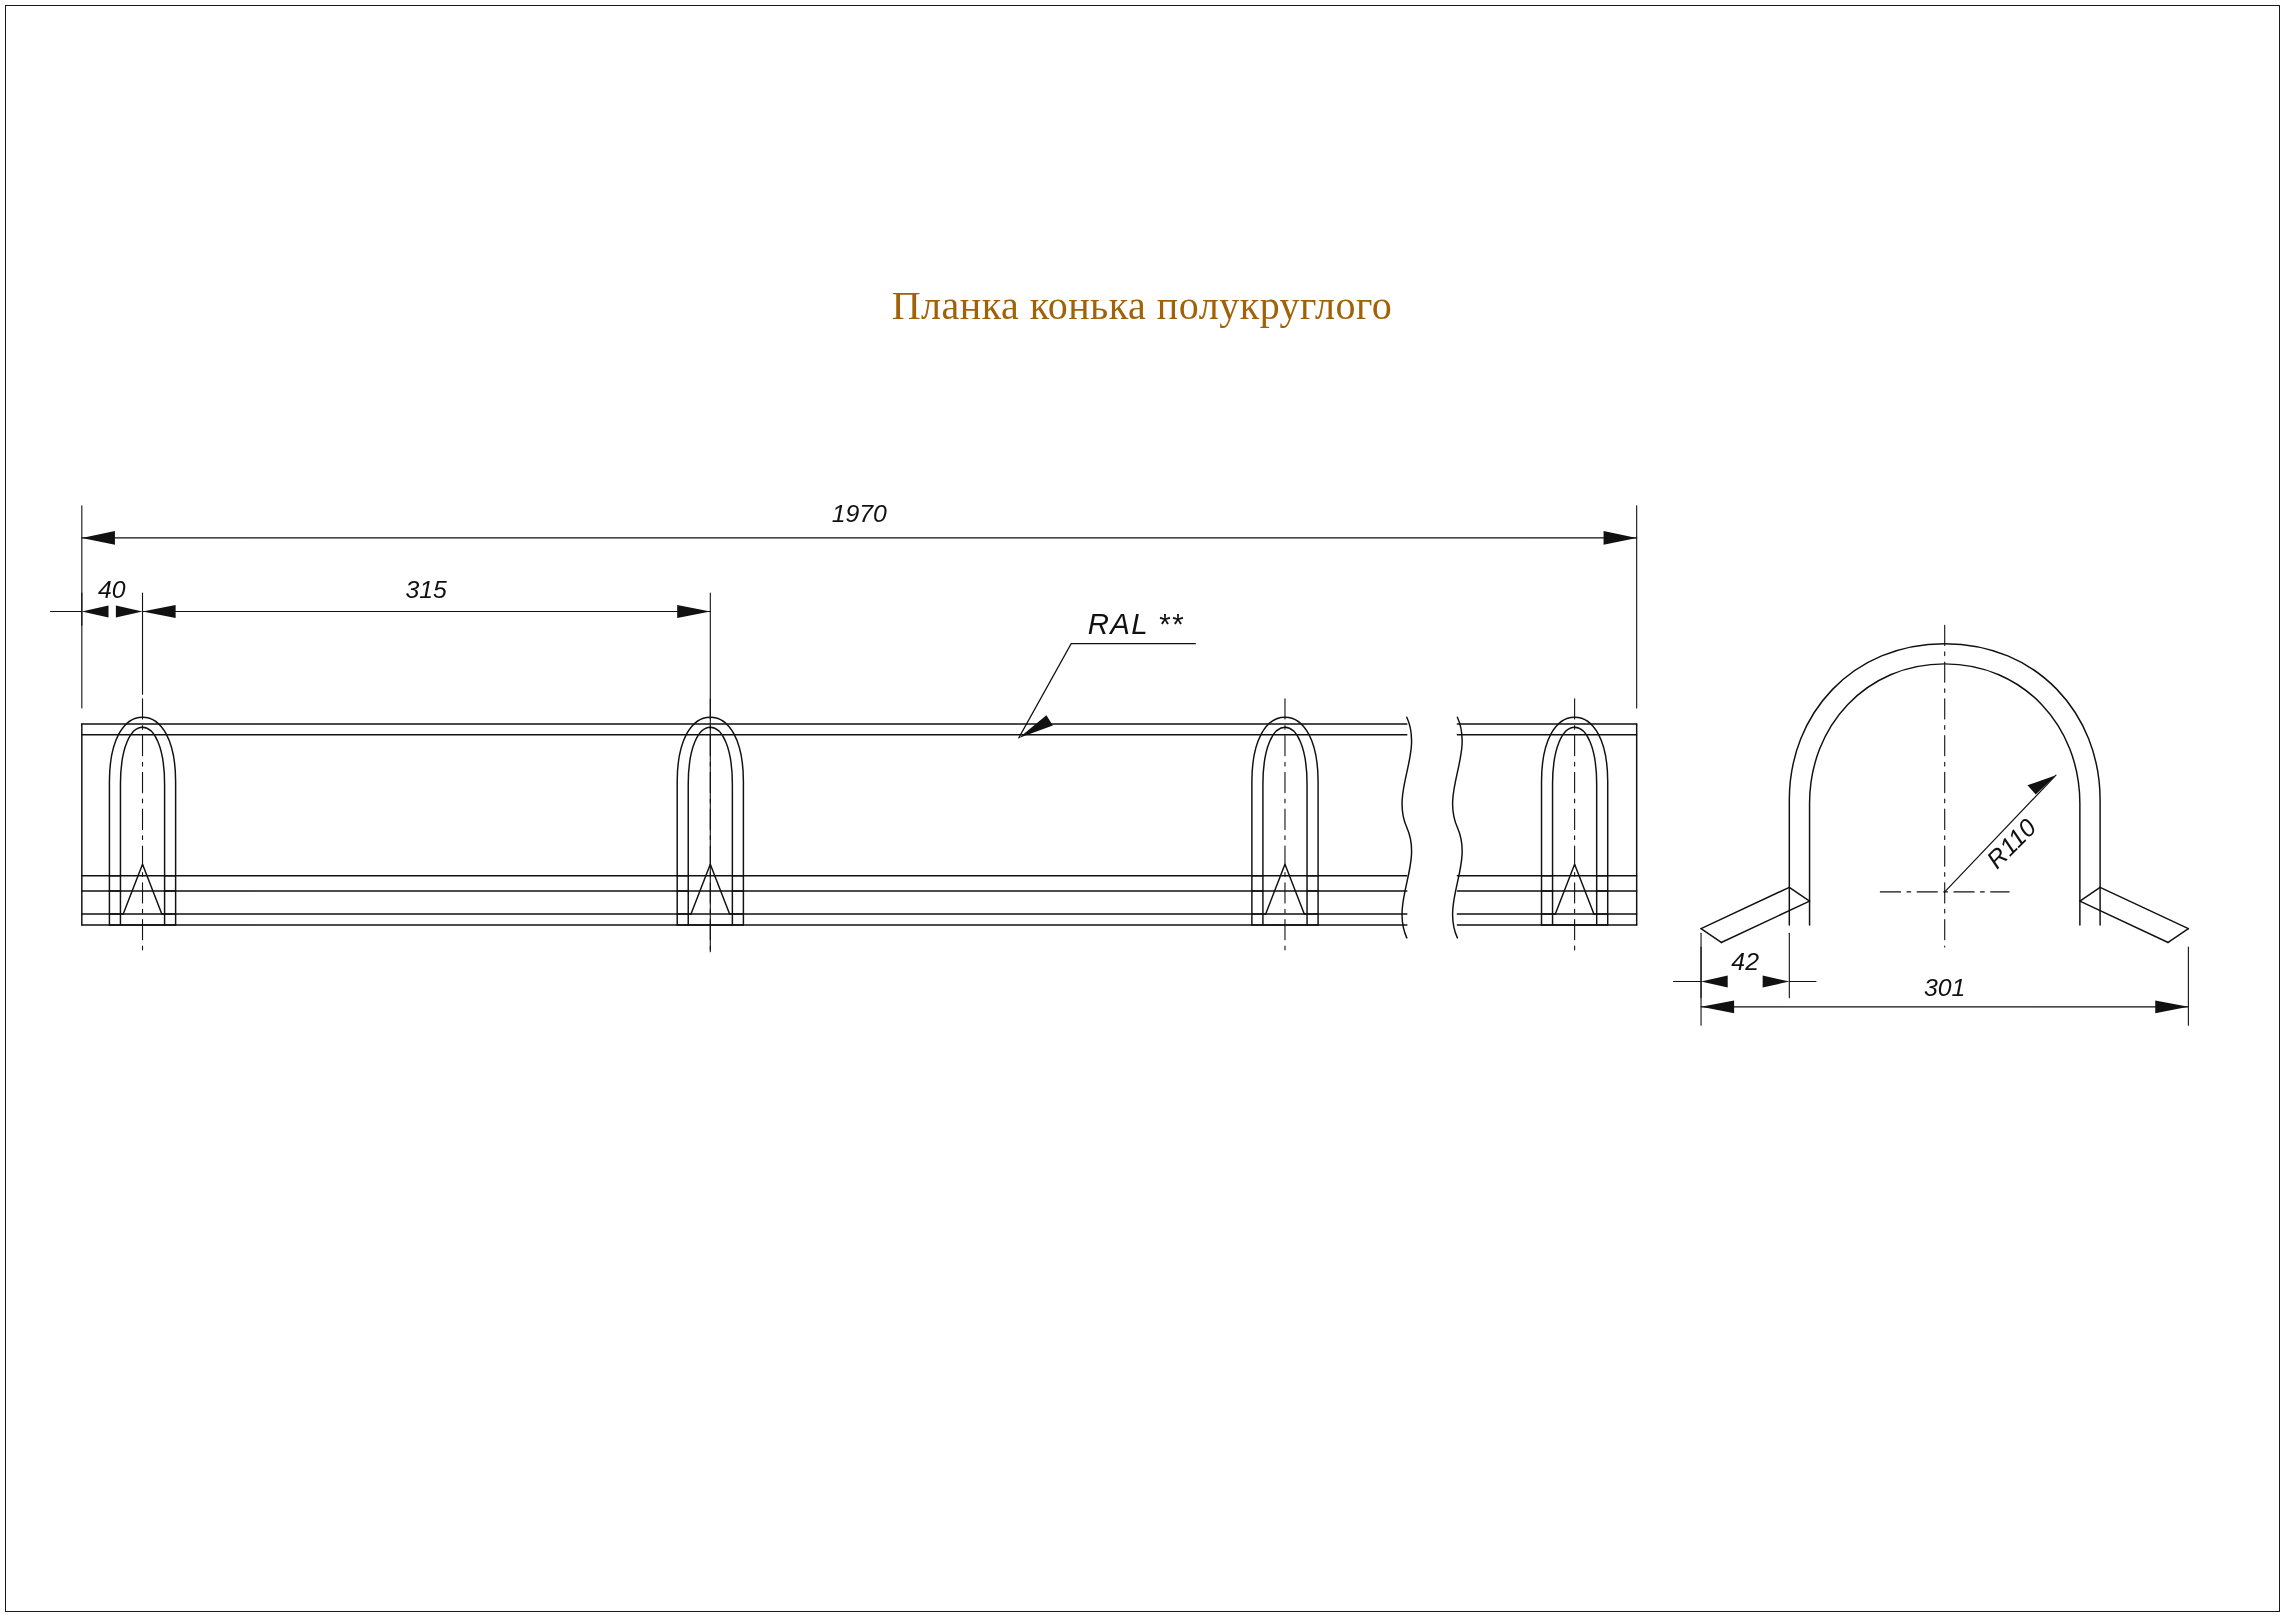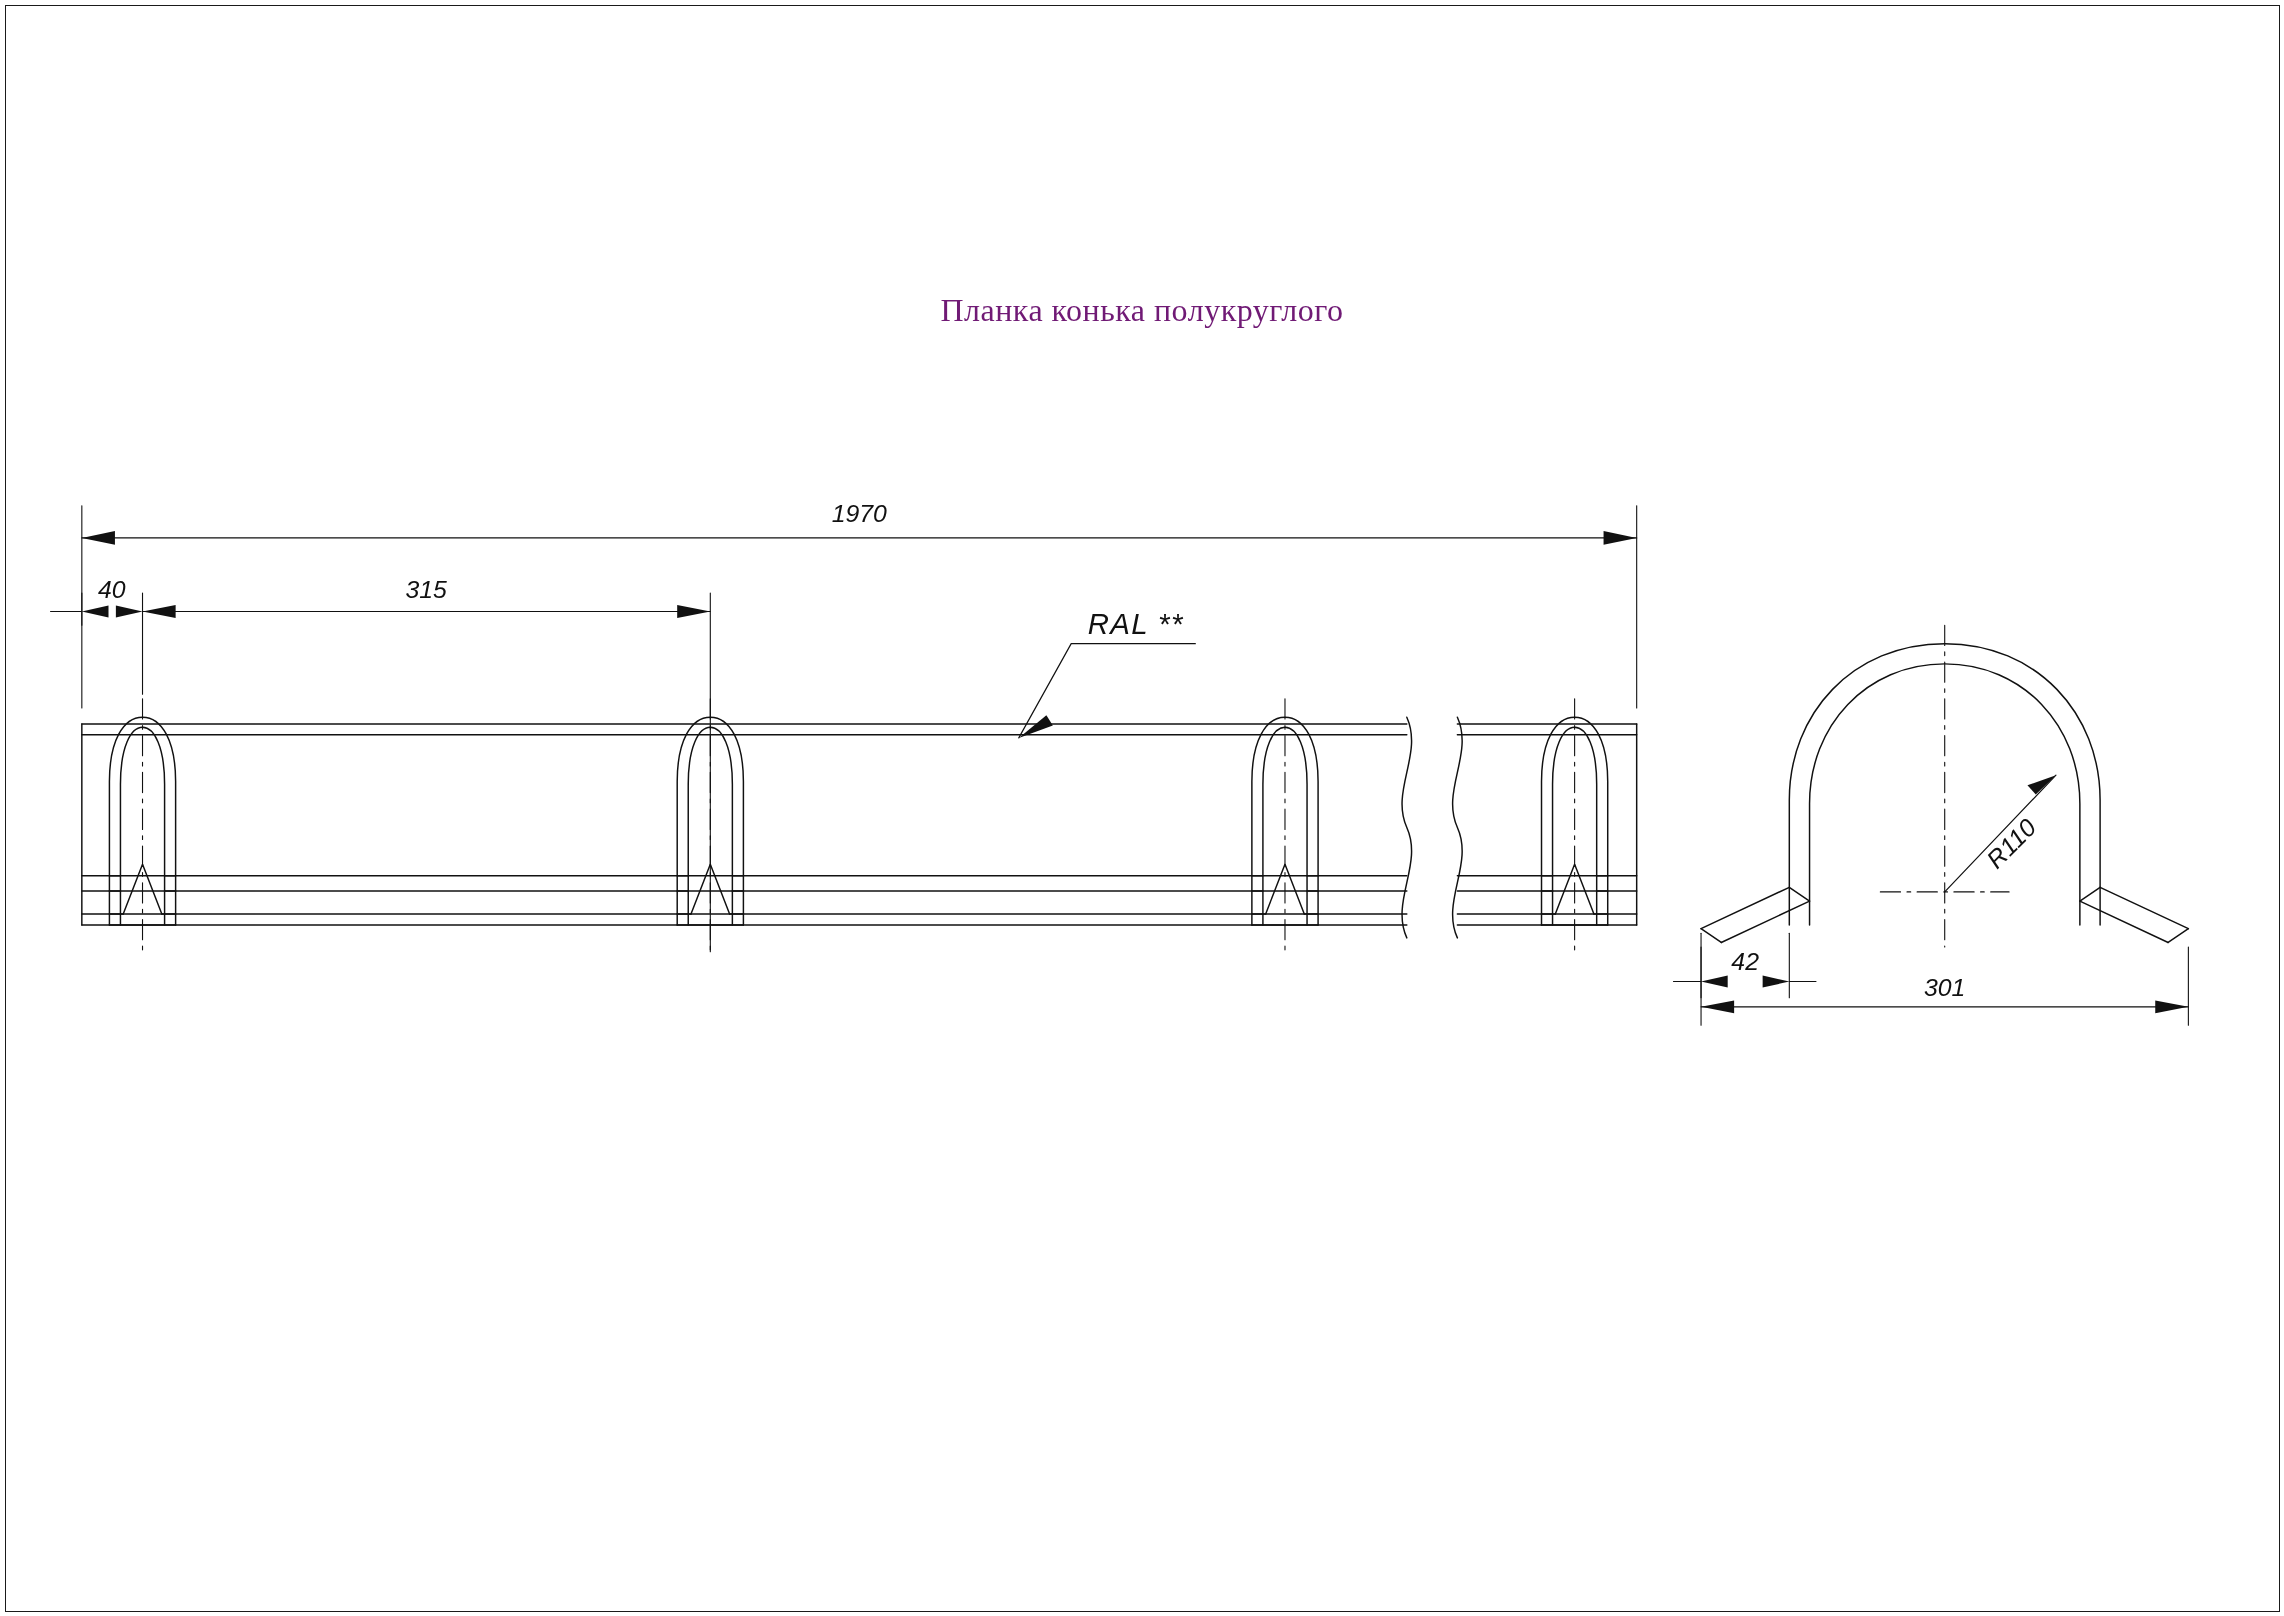--- a/index.html
+++ b/index.html
@@ -22,26 +22,26 @@
     left: 4.6px;
     top: 4.6px;
     width: 2275px;
     height: 1607px;
     border: 1.4px solid #1a1a1a;
     box-sizing: border-box;
   }
   #drawing-title {
     position: absolute;
     left: 0;
-    top: 292px;
+    top: 282px;
     width: 100%;
     text-align: center;
     font-family: "Liberation Serif", serif;
-    font-size: 32px;
-    color: #701a75;
+    font-size: 40px;
+    color: #a16207;
     letter-spacing: 0.5px;
   }
   svg.cad {
     position: absolute;
     left: 0;
     top: 0;
     width: 2284px;
     height: 1616px;
   }
   .dimtext {

